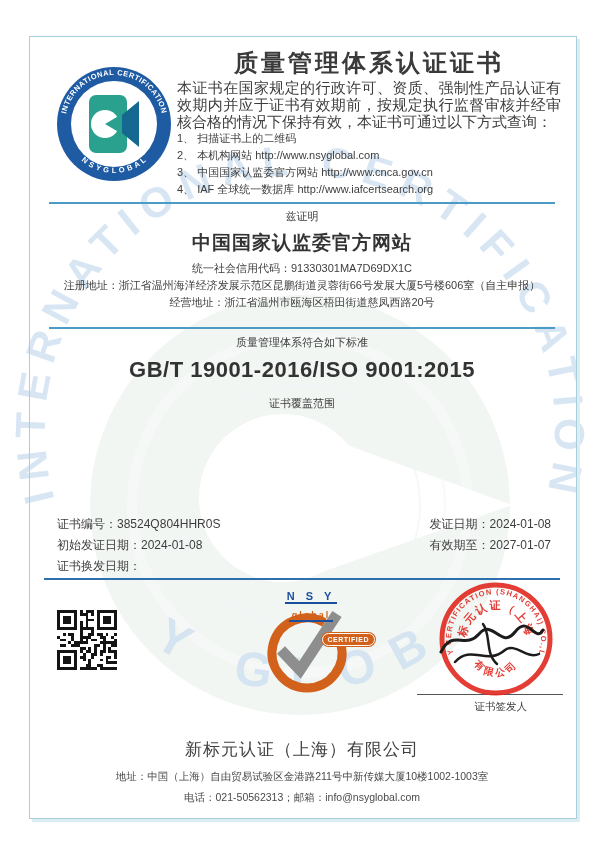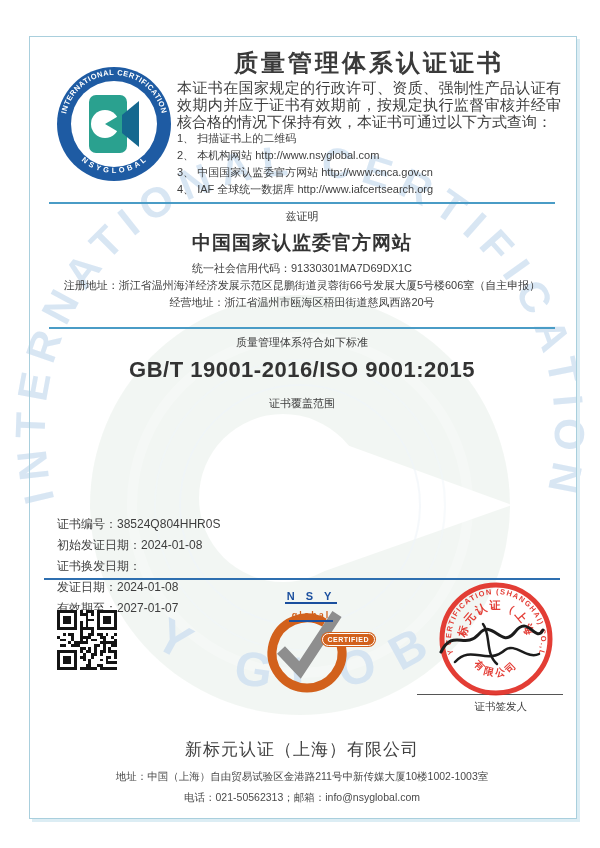--- a/index.html
+++ b/index.html
@@ -31,21 +31,21 @@
 
   
   .standard{height:185px;text-align:center;}
   .std-heading{font-size:11px;padding-top:6px;color:#3d3d3d;}
   .std-code{font-size:22px;font-weight:bold;margin-top:7px;color:#333;letter-spacing:0.5px;}
   .scope-heading{font-size:11px;margin-top:13px;color:#3d3d3d;}
   .scope{font-size:12px;line-height:20px;margin-top:8px;padding:0 10px;color:#3d3d3d;}
 
   
   .meta{display:flex;justify-content:space-between;padding:0 24px 0 28px;
-        font-size:12px;line-height:21px;height:64px;color:#3d3d3d;flex-direction:column;}
+        font-size:12px;line-height:21px;height:64px;color:#3d3d3d;}
 
   
   .seals{position:relative;height:132px;}
   .qr{position:absolute;left:28px;top:30px;width:60px;height:60px;background:#fff;}
   .qr-modules{position:absolute;inset:0;display:grid;
               grid-template-rows:repeat(21,1fr);grid-template-columns:repeat(21,1fr);}
   .qr-modules div{background:#141414;}
   .finder{position:absolute;width:20px;height:20px;border:3px solid #141414;box-sizing:border-box;}
   .finder::after{content:"";position:absolute;left:3px;top:3px;width:8px;height:8px;background:#141414;}
   .finder.tl{left:0;top:0}.finder.tr{right:0;top:0}.finder.bl{left:0;bottom:0}

